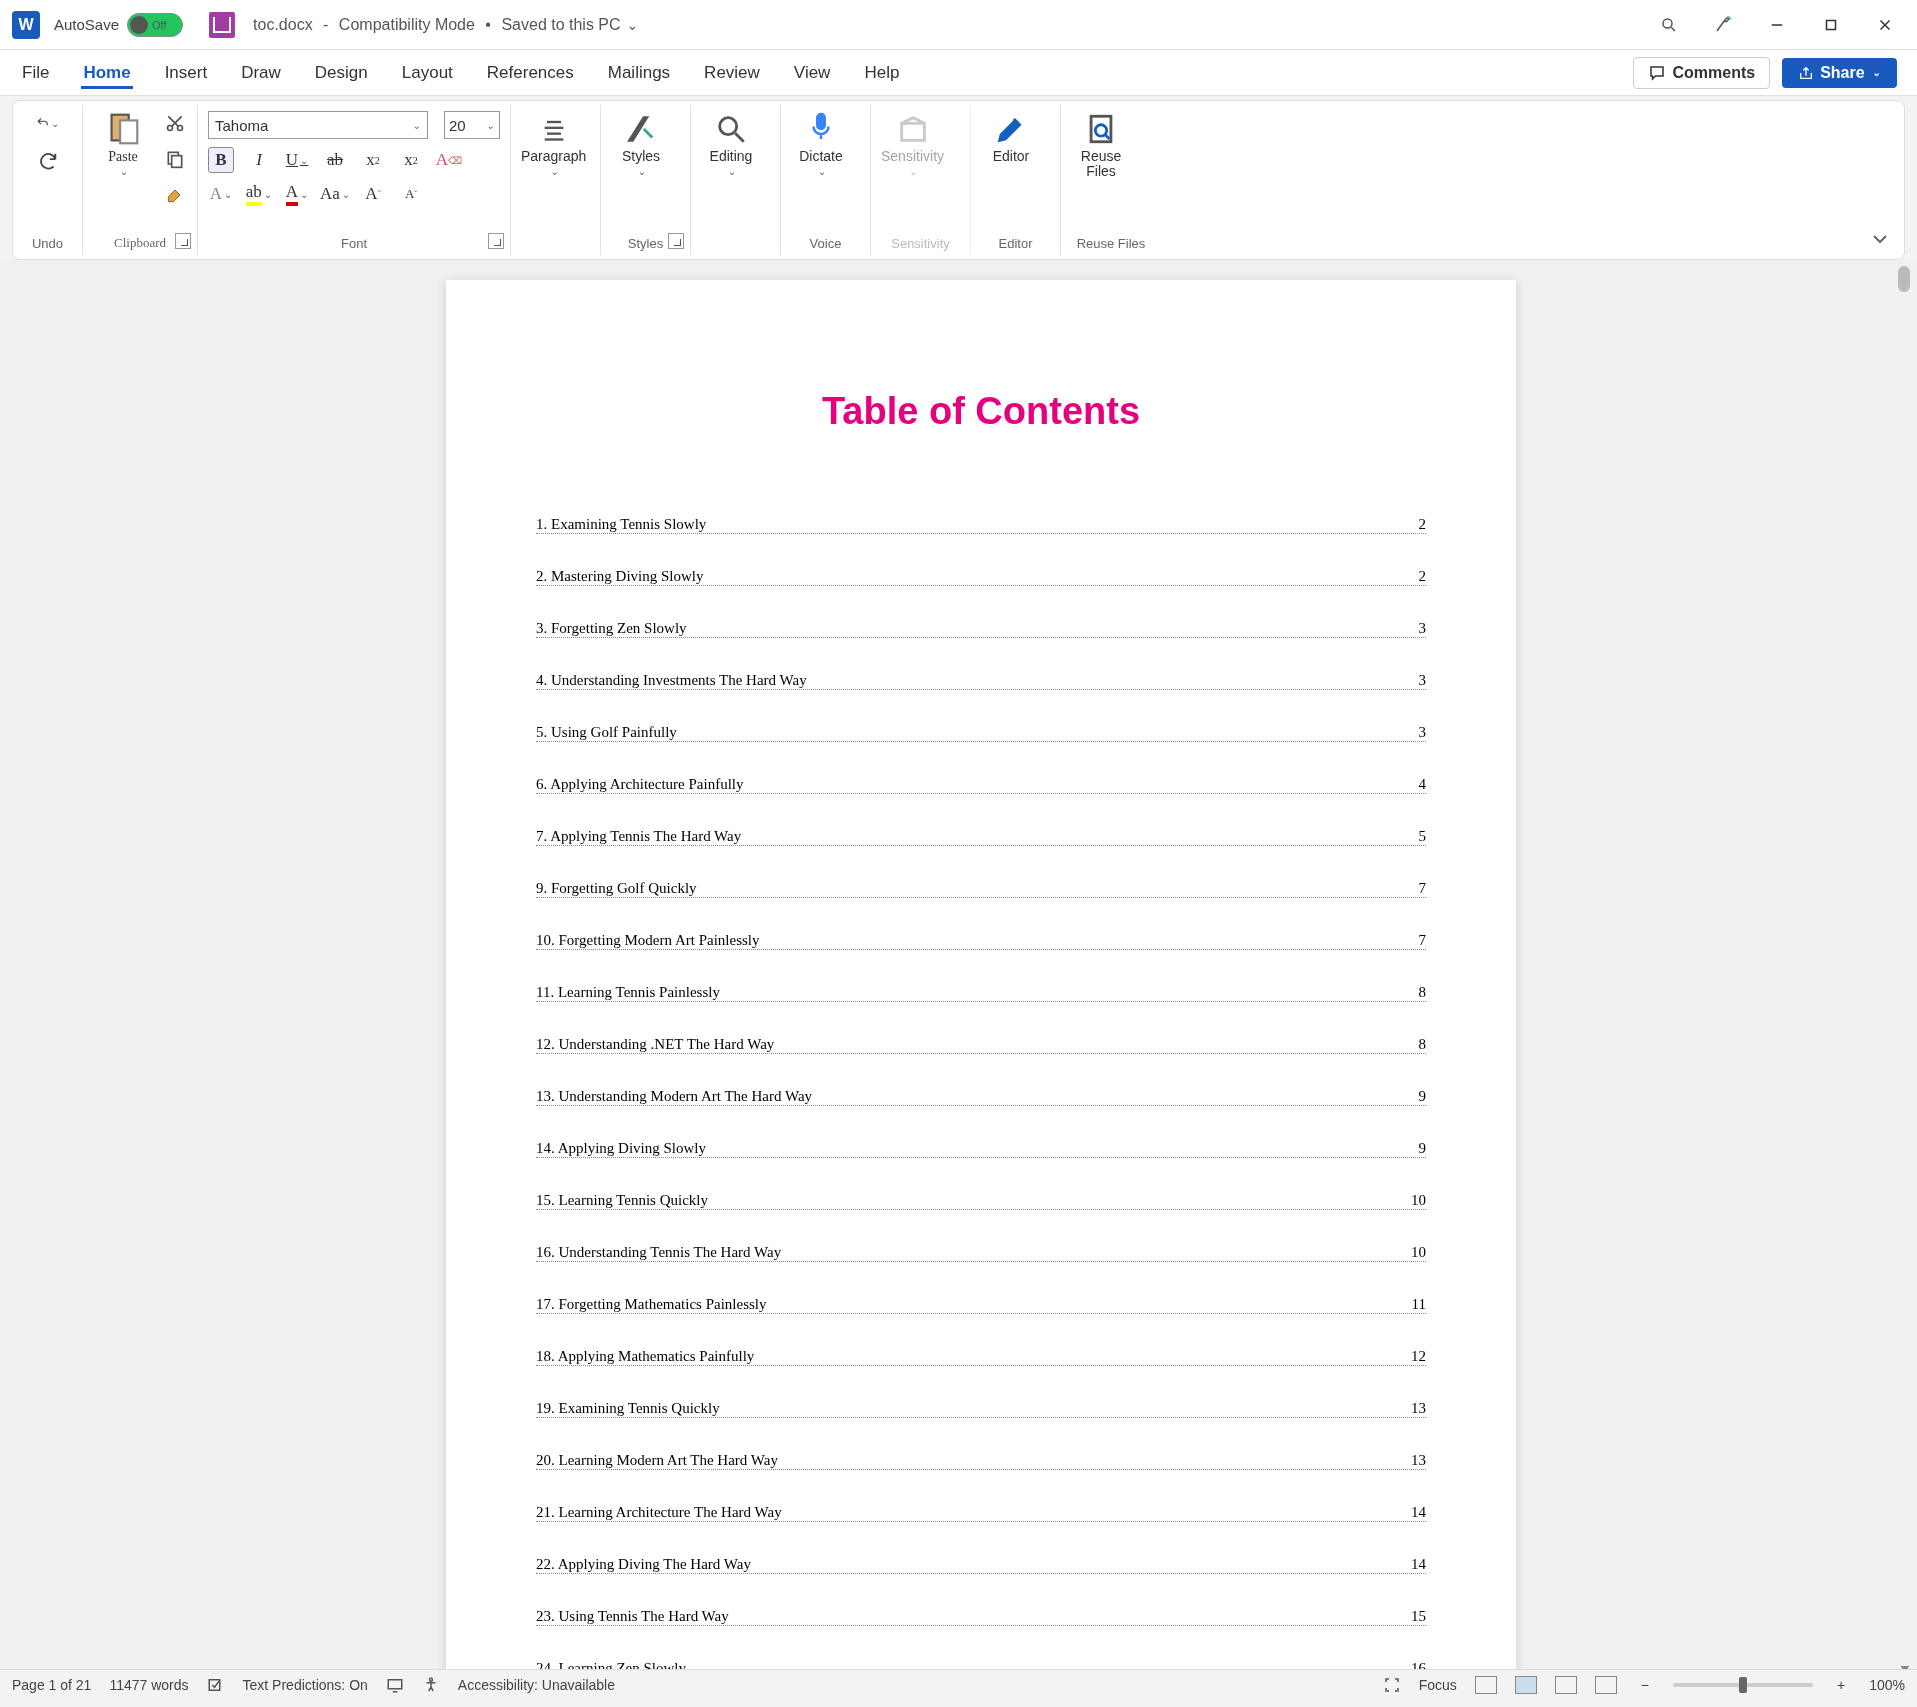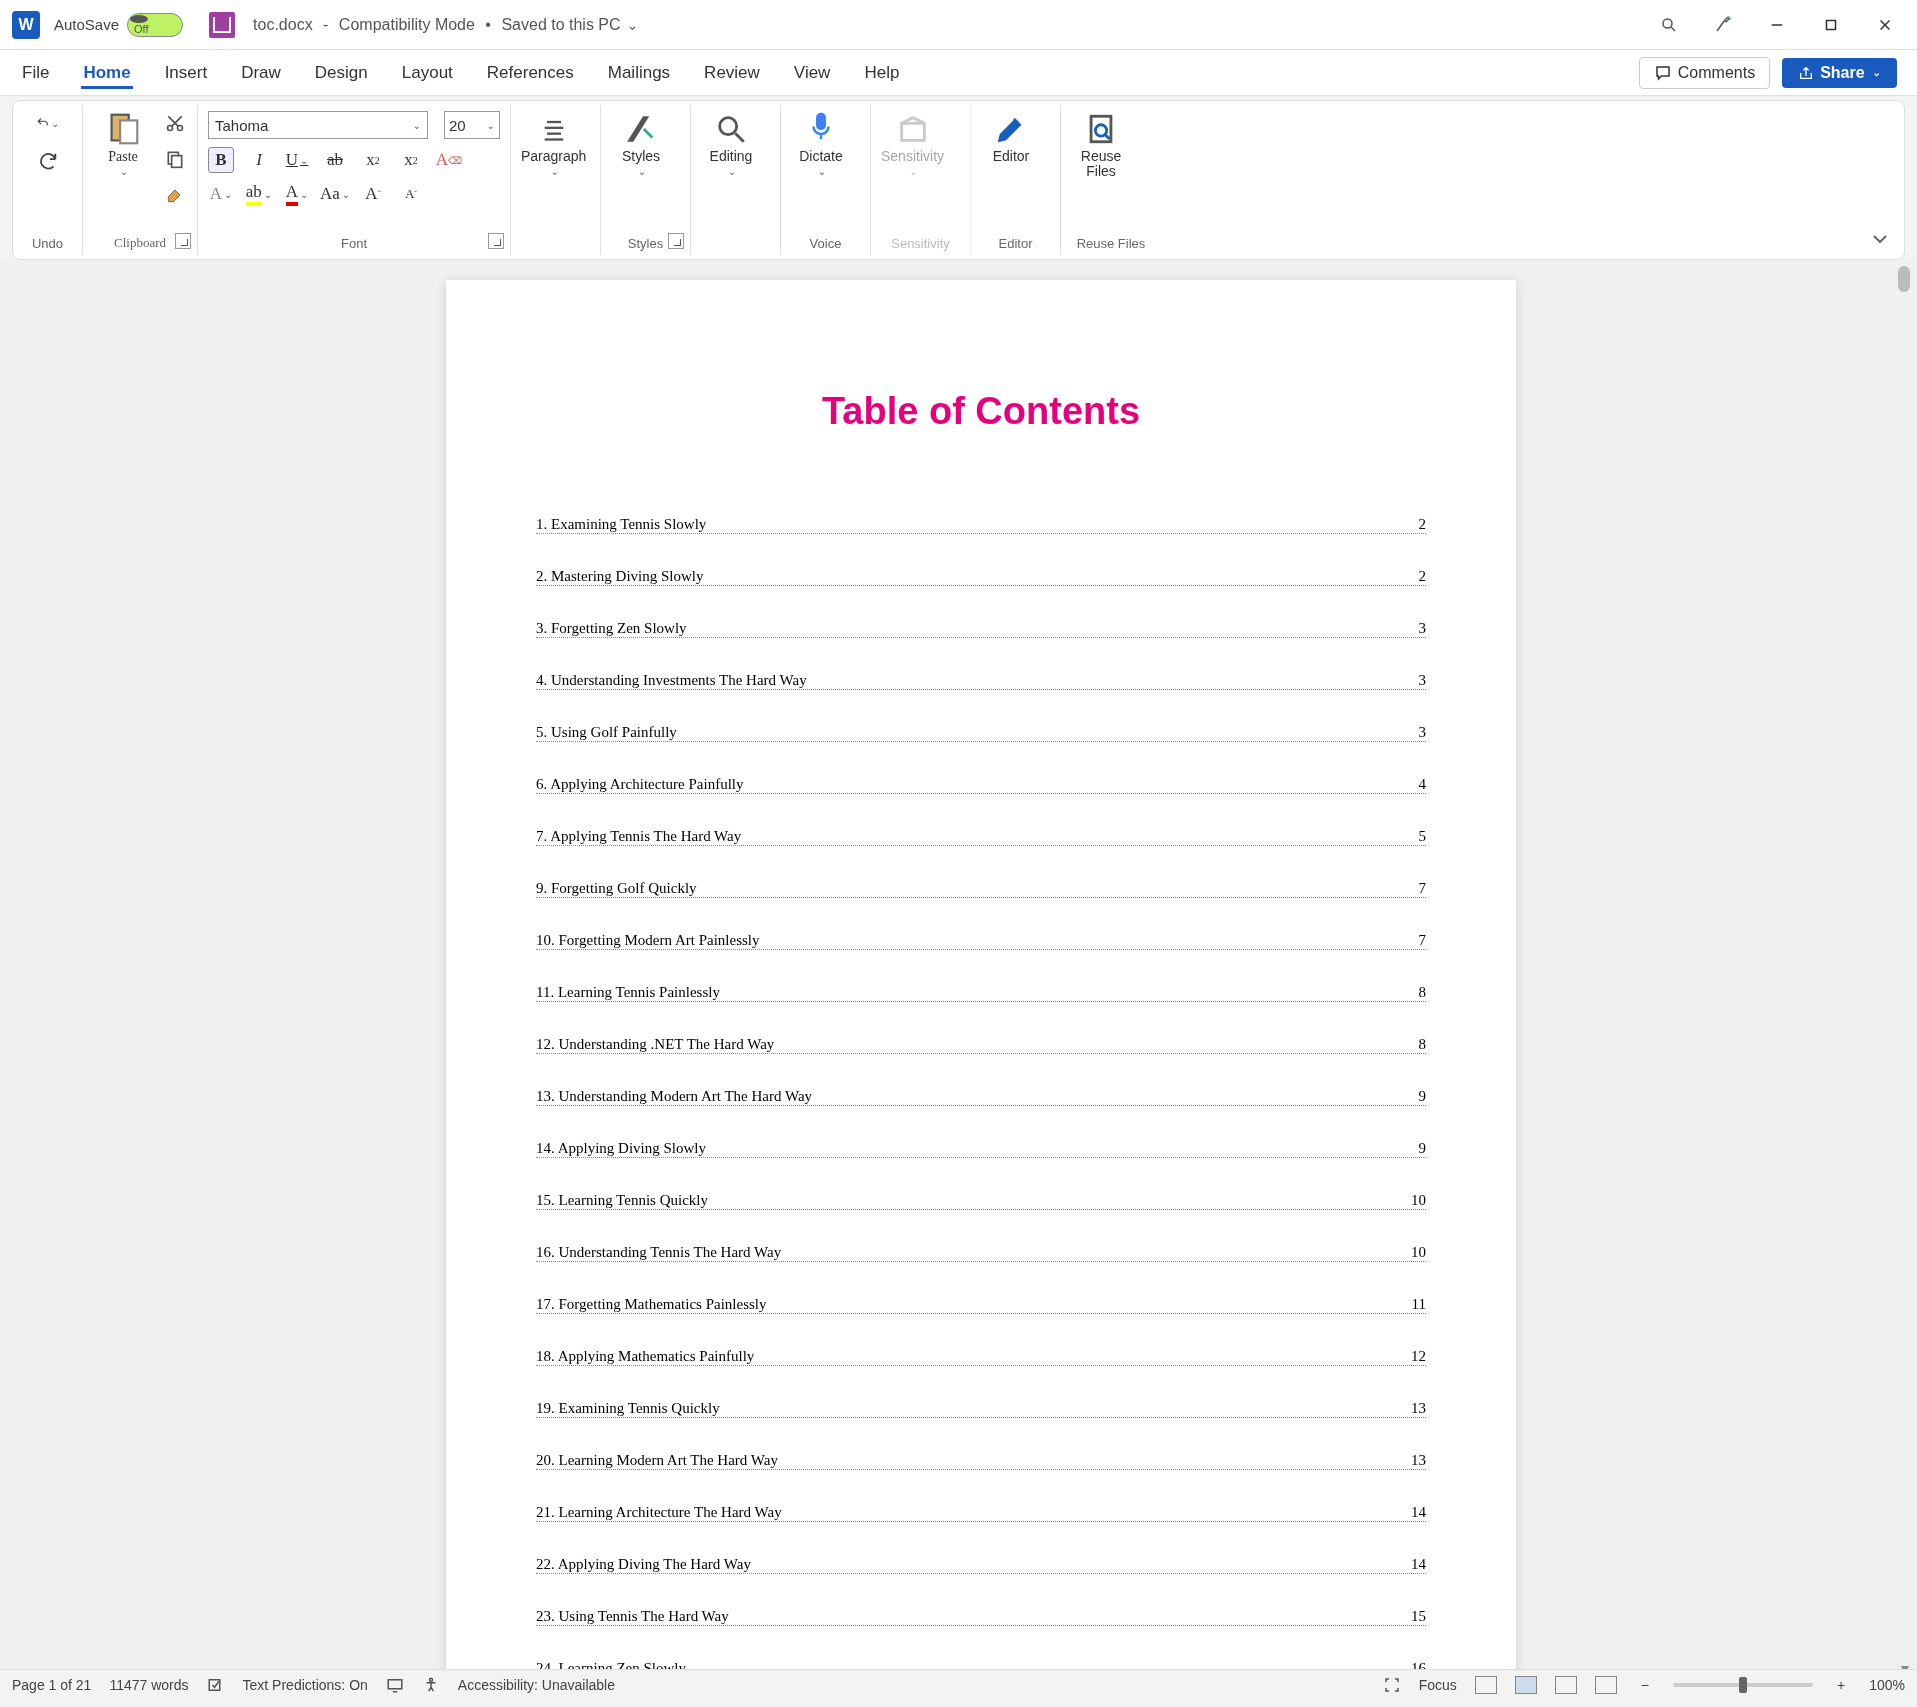--- a/index.html
+++ b/index.html
@@ -28,22 +28,22 @@
   color: #fff;
   font-weight: bold;
   display:flex;align-items:center;justify-content:center;
   border-radius:4px;
   font-size:16px;
   margin-right:14px;
 }
 .autosave-label { font-size:15px; color:#444; margin-right:8px;}
 .autosave-toggle {
   width:56px;height:24px;border:1px solid #888;border-radius:12px;
-  display:flex;align-items:flex-start;padding:1px 2px;
-  background:#bef264;margin-right:14px;cursor:pointer;flex-direction:column;
+  display:flex;align-items:center;padding:1px 2px;
+  background:#22c55e;margin-right:14px;cursor:pointer;
 }
 .autosave-knob { width:18px;height:18px;border-radius:50%;background:#555;}
 .autosave-off { font-size:11px;color:#555;margin-left:4px;}
 .qat-save {
   width:26px;height:26px;background:#a13da1;margin:0 12px;border-radius:2px;
   position:relative;display:flex;align-items:center;justify-content:center;
 }
 .qat-save::before{content:"";width:14px;height:14px;border:2px solid #fff;border-top:none;}
 .titletext { font-size:16px;color:#555; flex:0 0 auto; margin-left:6px;}
 .spacer { flex:1; }
@@ -58,21 +58,21 @@
   align-items:center;
   padding:0 20px;
   border-bottom:1px solid #e0e0e0;
   gap: 30px;
 }
 .tab { font-size:17px;color:#333;cursor:pointer;padding:6px 2px; }
 .tab.active { color:#185abd;border-bottom:3px solid #185abd;font-weight:600;padding-bottom:3px;}
 .tabs-right { margin-left:auto;display:flex;align-items:center;gap:12px;}
 .comments-btn {
   border:1px solid #ccc;border-radius:4px;padding:6px 14px;
-  display:flex;align-items:center;gap:6px;font-size:16px;font-weight:400;cursor:pointer;
+  display:flex;align-items:center;gap:6px;font-size:16px;font-weight:700;cursor:pointer;
   background:#fff;
 }
 .share-btn {
   background:#185abd;color:#fff;border-radius:4px;padding:6px 16px;
   display:flex;align-items:center;gap:6px;font-size:16px;font-weight:600;cursor:pointer;
 }
 
 .ribbon {
   height: 160px;
   background:#fff;

